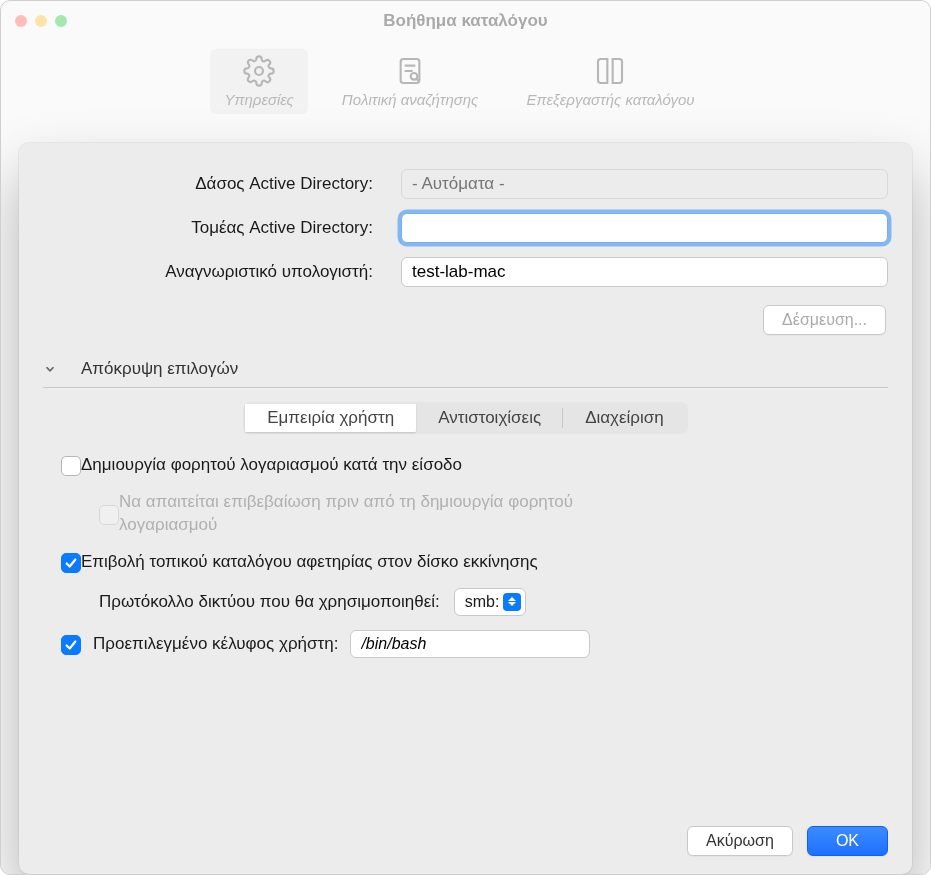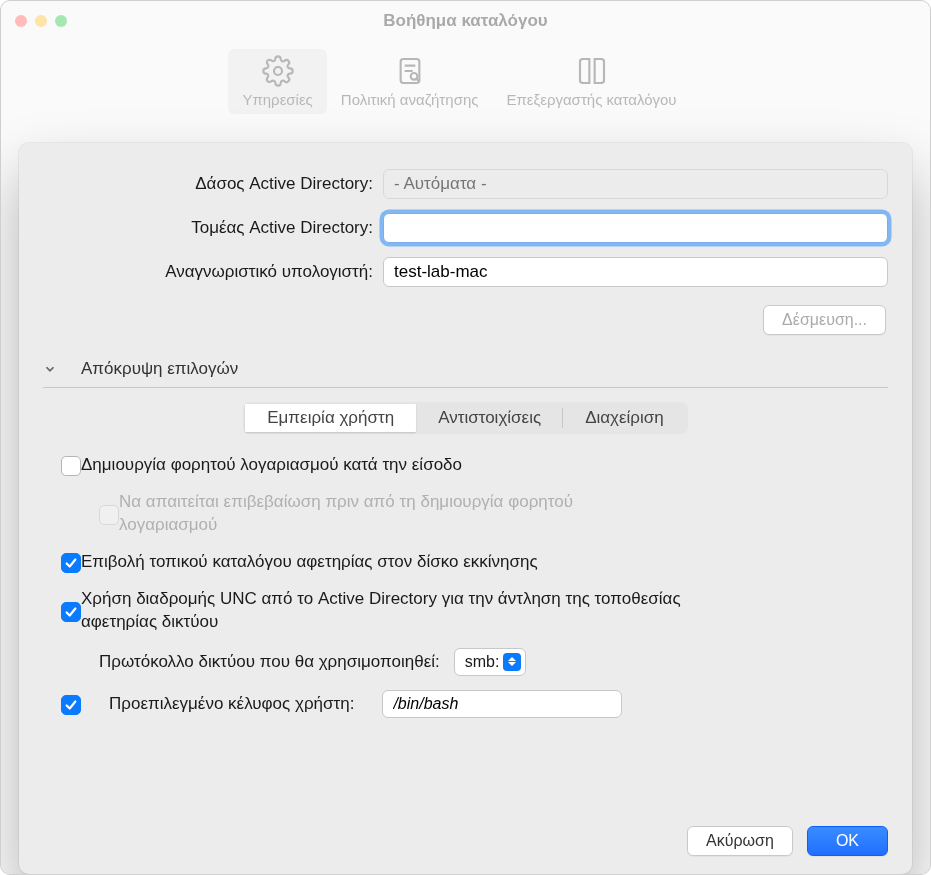--- a/index.html
+++ b/index.html
@@ -36,42 +36,43 @@
 .win-title {
   position: absolute; left: 0; right: 0; text-align: center;
   font-weight: 600; font-size: 17px; color: #333;
 }
 .overlay {
   position: absolute; inset: 0;
   background: rgba(255,255,255,0.58);
   z-index: 5; pointer-events: none;
 }
 .toolbar {
-  display: flex; justify-content: center; 
+  display: flex; justify-content: center; gap: 20px;
   padding: 8px 12px 14px 0;
+  font-style: italic;
 }
 .tool-item { display: flex; flex-direction: column; align-items: center; gap: 4px; width: auto; padding: 6px 14px; border-radius: 6px; }
 .tool-item.active { background: rgba(0,0,0,0.07); }
 .tool-icon { width: 32px; height: 32px; color:#555; }
 .tool-label { font-size: 15px; color:#555; white-space: nowrap; }
 
 
 .sheet {
   position: absolute;
   left: 18px; right: 18px;
   top: 142px;
   bottom: 0;
   background: #ececec;
   border-radius: 10px;
   box-shadow: 0 30px 60px rgba(0,0,0,0.28), 0 0 0 1px rgba(0,0,0,0.05);
   z-index: 10;
   padding: 26px 24px 20px 24px;
 }
 .form-row {
-  display: flex; align-items: center; gap: 10px; margin-bottom: 14px;
+  display: flex; align-items: center; gap: 28px; margin-bottom: 14px;
 }
 .form-row label {
   width: 330px; text-align: right; font-size: 17px; color:#1a1a1a;
 }
 .text-input {
   flex: 1; height: 30px; border: 1px solid #c8c8c8;
   border-radius: 6px; padding: 14px 10px; font-size: 17px; background: #fff;
 }
 .text-input.placeholder-only { color:#999; background: transparent; border-color:#d8d8d8; }
 .text-input.focus { box-shadow: 0 0 0 3.5px rgba(0,122,255,0.45); border-color:#7aaef0; }
@@ -139,21 +140,21 @@
 }
 .select-caret {
   position:absolute; right:4px; top:4px; bottom:4px; width:18px;
   background:#0a7aff; border-radius:4px;
   display:flex; flex-direction:column; align-items:center; justify-content:center; gap:1px;
 }
 .caret { width:0;height:0;border-left:4px solid transparent;border-right:4px solid transparent; }
 .caret.up { border-bottom:4px solid #fff; }
 .caret.down { border-top:4px solid #fff; }
 .shell-row {
-  display:flex; align-items:center; gap:28px; margin: 0 0 8px 0;
+  display:flex; align-items:center; gap:12px; margin: 0 0 8px 0;
 }
 .shell-input {
   width: 240px; height:28px; border:1px solid #c8c8c8; border-radius:6px;
   padding:0 10px; font-size:16px; background:#fff;font-style:italic;
 }
 .actions {
   position:absolute; right:24px; bottom:18px; display:flex; gap:14px;
 }
 </style>
 </head>
@@ -248,28 +249,20 @@
 
       <div class="opt">
         <div class="cb checked">
           <svg width="14" height="14" viewBox="0 0 16 16" fill="none" stroke-width="2.5" stroke-linecap="round" stroke-linejoin="round">
               <polyline points="3 8.5 6.5 12 13 4"></polyline>
             </svg>
         </div>
         <div class="opt-text">Επιβολή τοπικού καταλόγου αφετηρίας στον δίσκο εκκίνησης</div>
       </div>
 
-      <div class="opt">
-        <div class="cb checked">
-          <svg width="14" height="14" viewBox="0 0 16 16" fill="none" stroke-width="2.5" stroke-linecap="round" stroke-linejoin="round">
-              <polyline points="3 8.5 6.5 12 13 4"></polyline>
-            </svg>
-        </div>
-        <div class="opt-text" style="max-width:600px">Χρήση διαδρομής UNC από το Active Directory για την άντληση της τοποθεσίας αφετηρίας δικτύου</div>
-      </div>
 
       <div class="protocol-row">
         <span>Πρωτόκολλο δικτύου που θα χρησιμοποιηθεί:</span>
         <div class="select">
           <span>smb:</span>
           <span class="select-caret">
             <span class="caret up"></span>
               <span class="caret down"></span>
           </span>
         </div>

